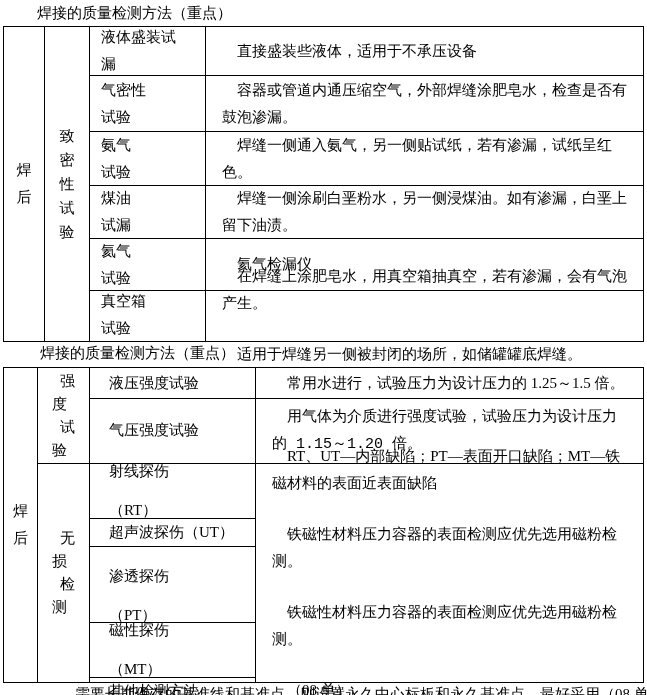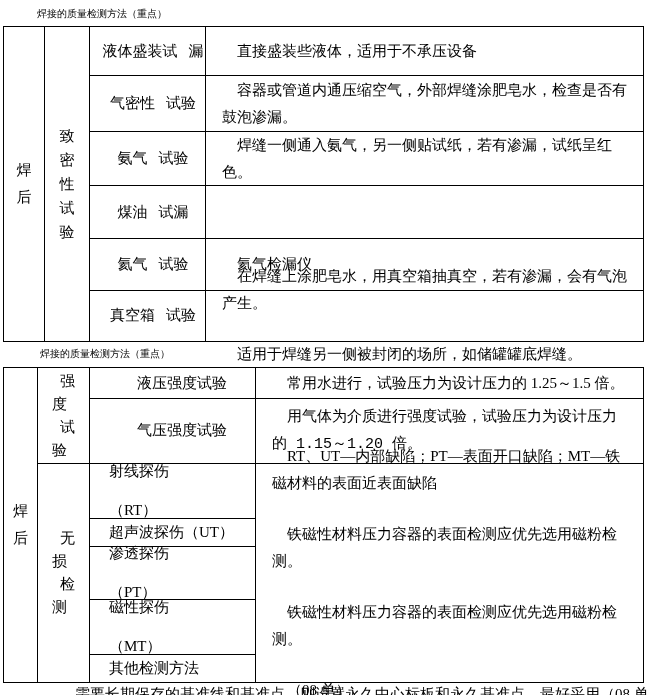--- a/index.html
+++ b/index.html
@@ -6,21 +6,21 @@
   body {
     width: 647px; height: 695px;
     position: relative;
     overflow: hidden;
     background: #ffffff;
     color: #000000;
     font-family: "Liberation Serif", "DejaVu Serif", serif;
   }
   .doc-title {
     position: absolute;
-    font-size: 10px;
+    font-size: 15px;
     line-height: 17px;
     white-space: nowrap;
   }
   .title-top { left: 37px; top: 5px; }
   .title-mid { left: 40px; top: 345px; }
 
   .tbl {
     position: absolute;
     left: 3px;
     width: 641px;
@@ -75,31 +75,30 @@
     border-right: 1px solid #000;
     box-sizing: border-box;
   }
   .names-col .nrow {
     box-sizing: border-box;
     border-bottom: 1px solid #000;
     display: flex; flex-direction: column; justify-content: center; gap: 12px;
   }
   .names-col .n0 { height: 55px; }
   .names-col .n1 { height: 30px; }
-  .names-col .n2 { height: 53px; }
+  .names-col .n2 { height: 53px; margin-top: 23px; }
   .names-col .n3 { height: 55px; }
   .names-col .n4 { border-bottom: none; flex: 1; }
 
   .name {
     width: 116px; flex: none;
     border-right: 1px solid #000;
     box-sizing: border-box;
-    display: flex; flex-direction: row; justify-content: center;
+    display: flex; flex-direction: column; justify-content: center;
     line-height: 27px;
-    align-items: center;
   }
   .tbl-2 .name, .names-col .nrow { width: 166px; line-height: 27px; }
   .tbl-1 .name .line { padding-left: 11px; }
   .tbl-2 .line { padding-left: 19px; }
 
   .desc {
     flex: 1; min-width: 0;
     display: flex; flex-direction: column; justify-content: center;
     line-height: 27px;
     padding: 0 4px;
@@ -160,20 +159,23 @@
         </div>
       <div class="desc">
           <p class="para">焊缝一侧通入氨气，另一侧贴试纸，若有渗漏，试纸呈红色。</p>
         </div>
     </div>
     <div class="row r3">
       <div class="name">
           <div class="line">煤油</div>
           <div class="line">试漏</div>
         </div>
+      <div class="desc">
+          <p class="para">焊缝一侧涂刷白垩粉水，另一侧浸煤油。如有渗漏，白垩上留下油渍。</p>
+        </div>
     </div>
     <div class="row r4">
       <div class="name">
           <div class="line">氦气</div>
           <div class="line">试验</div>
         </div>
       <div class="desc">
           <p class="para">氦气检漏仪</p>
         </div>
     </div>

